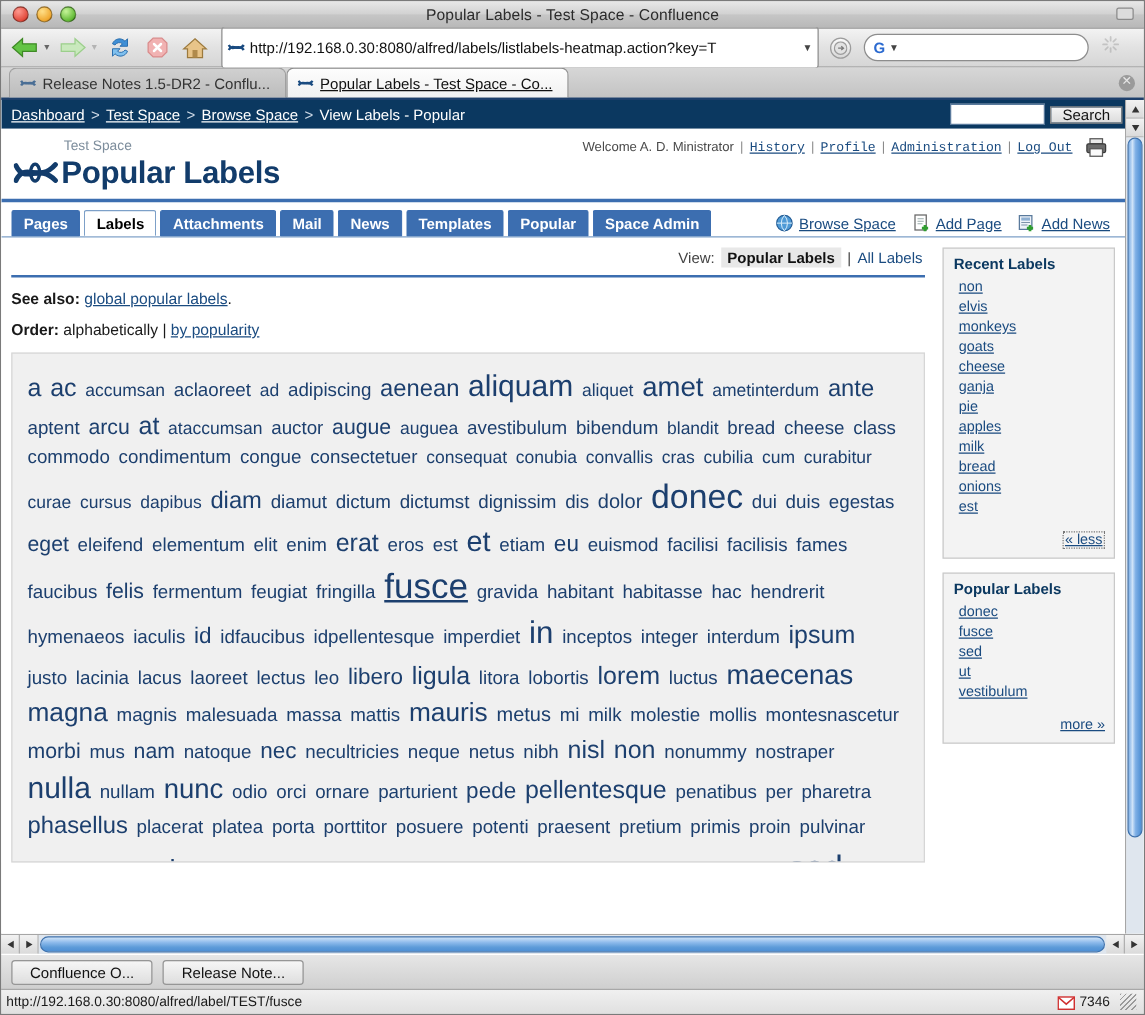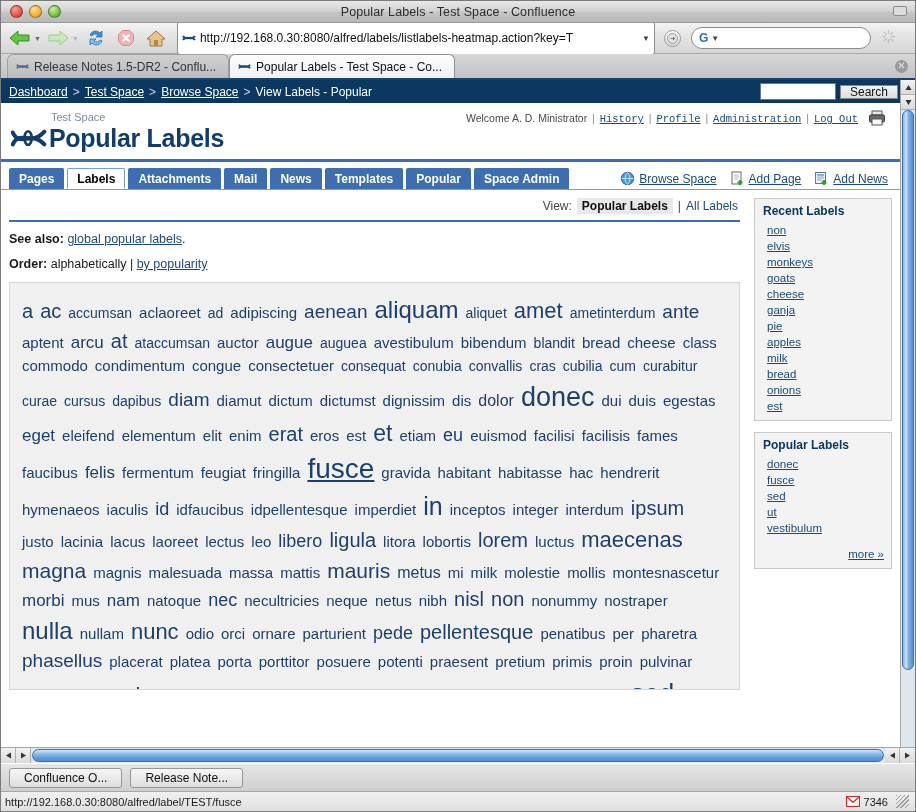--- a/index.html
+++ b/index.html
@@ -89,21 +89,21 @@
   }
   .btab {
     height: 24px; display: flex; align-items: center; gap: 5px;
     padding: 0 12px 0 8px; font-size: 12px; color: #333;
     border-radius: 6px 6px 0 0; border: 1px solid #a0a0a0; border-bottom: none;
     background: linear-gradient(to bottom, #d0d0d0, #bcbcbc);
     max-width: 230px; white-space: nowrap; overflow: hidden;
   }
   .btab.active {
     background: linear-gradient(to bottom, #fdfdfd, #f1f1f1);
-    color: #111; border-color: #8f8f8f;
+    color: #111; border-color: #8f8f8f; text-decoration: underline;
   }
   .tabclose {
     position: absolute; right: 7px; top: 6px;
     width: 13px; height: 13px; border-radius: 50%;
     background: #9a9a9a; color: #e6e6e6;
     font-size: 10px; line-height: 12px; text-align: center;
   }
 
   
   #viewport {
@@ -276,21 +276,21 @@
     border: 1px solid #969696; border-radius: 3px;
     display: flex; align-items: center;
   }
 
   
   .statusbar {
     height: 20px; flex: none; display: flex; align-items: center;
     background: linear-gradient(to bottom, #f0f0f0, #e0e0e0);
     border-top: 1px solid #a8a8a8; padding: 0 4px; font-size: 11px; color: #1a1a1a;
   }
-  .status-right { margin-left: auto; display: flex; align-items: center; gap: 4px; padding-right: 2px;}
+  .status-right { margin-left: auto; display: flex; align-items: flex-end; gap: 4px; padding-right: 2px;}
   .grip {
     width: 13px; height: 13px; margin-left: 4px;
     background: repeating-linear-gradient(135deg,#9a9a9a 0 1px,transparent 1px 3px);
   }
 </style>
 </head>
 <body>
 
 <div id="window">
 
@@ -512,20 +512,23 @@
                 <a>goats</a>
                 <a>cheese</a>
                 <a>ganja</a>
                 <a>pie</a>
                 <a>apples</a>
                 <a>milk</a>
                 <a>bread</a>
                 <a>onions</a>
                 <a>est</a>
               </div>
+            <div class="panel-f">
+              <a class="dashed">« less</a>
+            </div>
           </div>
           <div class="panel">
             <div class="panel-h">Popular Labels</div>
             <div class="panel-b" id="popular-list">
                 <a>donec</a>
                 <a>fusce</a>
                 <a>sed</a>
                 <a>ut</a>
                 <a>vestibulum</a>
               </div>

